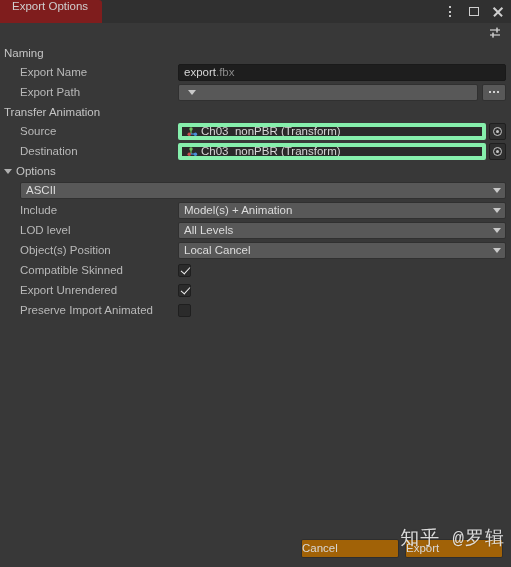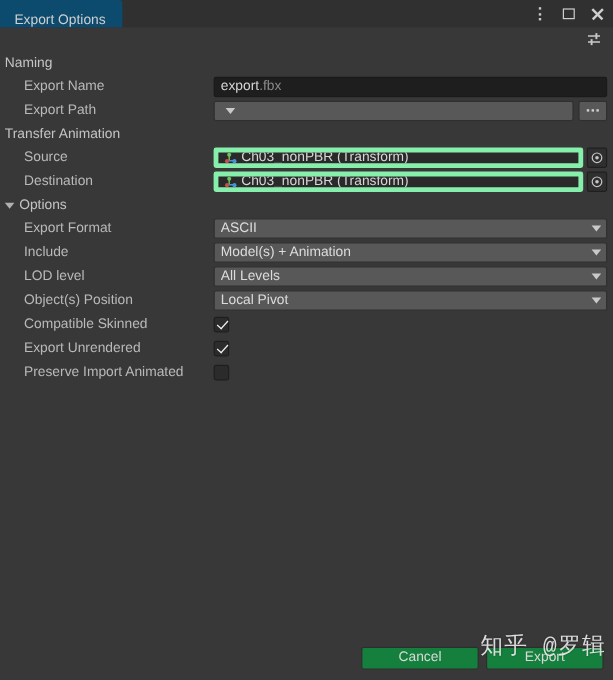--- a/index.html
+++ b/index.html
@@ -30,25 +30,25 @@
   .titlebar {
     position: relative;
     height: 23px;
     background: #303030;
     flex: none;
     display: flex;
     align-items: flex-end;
   }
   .tab {
     height: 23px;
-    background: #0c4a6e;
+    background: #7f1d1d;
     border-top-right-radius: 3px;
     padding: 0 14px 0 12px;
     display: flex;
-    align-items: flex-end;
+    align-items: flex-start;
     color: #cfcfcf;
     font-size: 11.5px;
     box-sizing: border-box;
   }
   .titlebar-controls {
     position: absolute;
     right: 6px;
     top: 0;
     height: 23px;
     display: flex;
@@ -318,28 +318,27 @@
     display: flex;
     align-items: center;
     justify-content: flex-end;
     padding-right: 8px;
     gap: 6px;
     box-sizing: border-box;
   }
   .btn {
     min-width: 98px;
     height: 19px;
-    background: #15803d;
+    background: #a16207;
     border: 1px solid #2e2e2e;
     border-radius: 2px;
     color: #d8d8d8;
     font-size: 11.5px;
     display: flex;
     align-items: center;
-    justify-content: center;
     box-sizing: border-box;
   }
 
   .watermark {
     position: absolute;
     right: 6px;
     bottom: 16px;
     font-size: 19px;
     color: #e8e8e8;
     opacity: 0.93;
@@ -464,21 +463,20 @@
           </div>
       </div>
     </div>
 
     <div class="section-header">
       <span class="foldout-arrow"></span>
       <span>Options</span>
     </div>
 
     <div class="row">
-      <div class="row-label">Export Format</div>
       <div class="field-area">
         <div class="dropdown">
           <span class="dd-text">ASCII</span>
           <span class="dd-arrow"></span>
         </div>
       </div>
     </div>
 
     <div class="row">
       <div class="row-label">Include</div>
@@ -497,21 +495,21 @@
           <span class="dd-text">All Levels</span>
           <span class="dd-arrow"></span>
         </div>
       </div>
     </div>
 
     <div class="row">
       <div class="row-label">Object(s) Position</div>
       <div class="field-area">
         <div class="dropdown">
-          <span class="dd-text">Local Pivot</span>
+          <span class="dd-text">Local Cancel</span>
           <span class="dd-arrow"></span>
         </div>
       </div>
     </div>
 
 
     <div class="row">
       <div class="row-label">Compatible Skinned</div>
       <div class="field-area">
         <div class="checkbox checked"></div>

